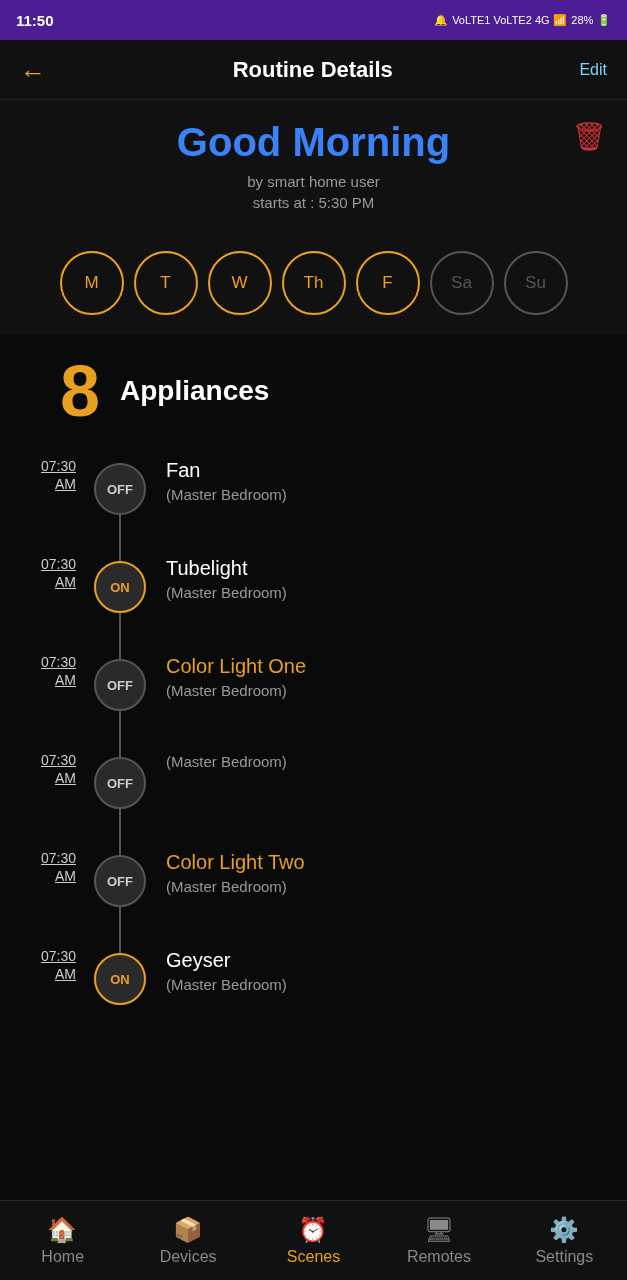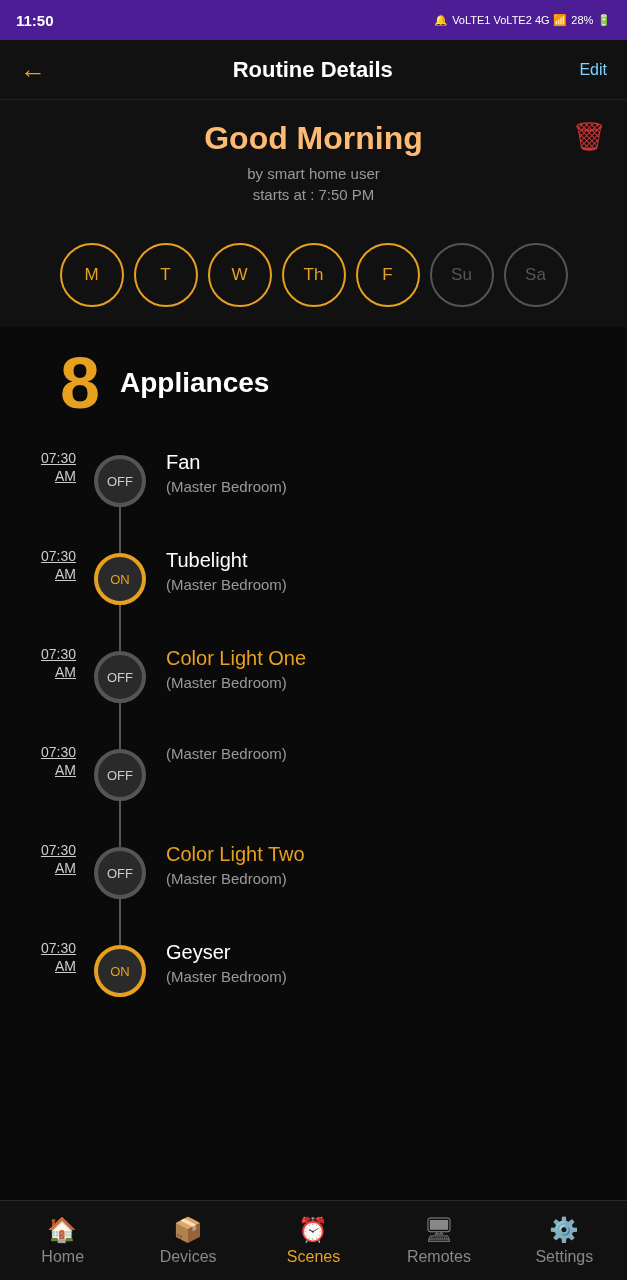--- a/index.html
+++ b/index.html
@@ -63,23 +63,23 @@
     }
 
     
     .hero {
       background: #111111;
       padding: 20px 20px 10px;
       text-align: center;
       position: relative;
     }
     .hero-title {
-      font-size: 32px;
+      font-size: 40px;
       font-weight: 600;
-      color: #fdba74;
+      color: #3b82f6;
       margin-bottom: 8px;
     }
     .hero-sub {
       font-size: 15px;
       color: #999;
       margin-bottom: 4px;
     }
     .hero-time {
       font-size: 15px;
       color: #999;
@@ -178,26 +178,26 @@
       background: #555;
     }
     .timeline-line-top.first {
       background: transparent;
     }
     .toggle-circle {
       width: 52px;
       height: 52px;
       border-radius: 50%;
       background: #2a2a2a;
-      border: 4px solid #a3a3a3;
+      border: 2px solid #a3a3a3;
       display: flex;
       align-items: center;
       justify-content: center;
       font-size: 13px;
-      font-weight: 400;
+      font-weight: 700;
       flex-shrink: 0;
       cursor: pointer;
     }
     .toggle-circle.on {
       color: #e8a020;
       border-color: #e8a020;
     }
     .toggle-circle.off {
       color: #ccc;
       border-color: #555;
@@ -297,31 +297,31 @@
   <div class="header">
     <span class="header-back">←</span>
     <span class="header-title">Routine Details</span>
     <span class="header-edit">Edit</span>
   </div>
 
   <div class="hero">
     <span class="delete-icon">🗑</span>
     <div class="hero-title">Good Morning</div>
     <div class="hero-sub">by smart home user</div>
-    <div class="hero-time">starts at : 7:50 PM</div>
+    <div class="hero-time">starts at : 5:30 PM</div>
   </div>
 
   <div class="days-row" id="days-row">
       <div class="day-pill active">M</div>
       <div class="day-pill active">T</div>
       <div class="day-pill active">W</div>
       <div class="day-pill active">Th</div>
       <div class="day-pill active">F</div>
+      <div class="day-pill inactive">Sa</div>
       <div class="day-pill inactive">Su</div>
-      <div class="day-pill inactive">Sa</div>
     </div>
 
   <div class="appliances-header">
     <span class="appliances-count">8</span>
     <span class="appliances-label">Appliances</span>
   </div>
 
   <div class="timeline" id="timeline">
       <div class="timeline-item">
         <div class="time-label">07:30<br>AM</div>

